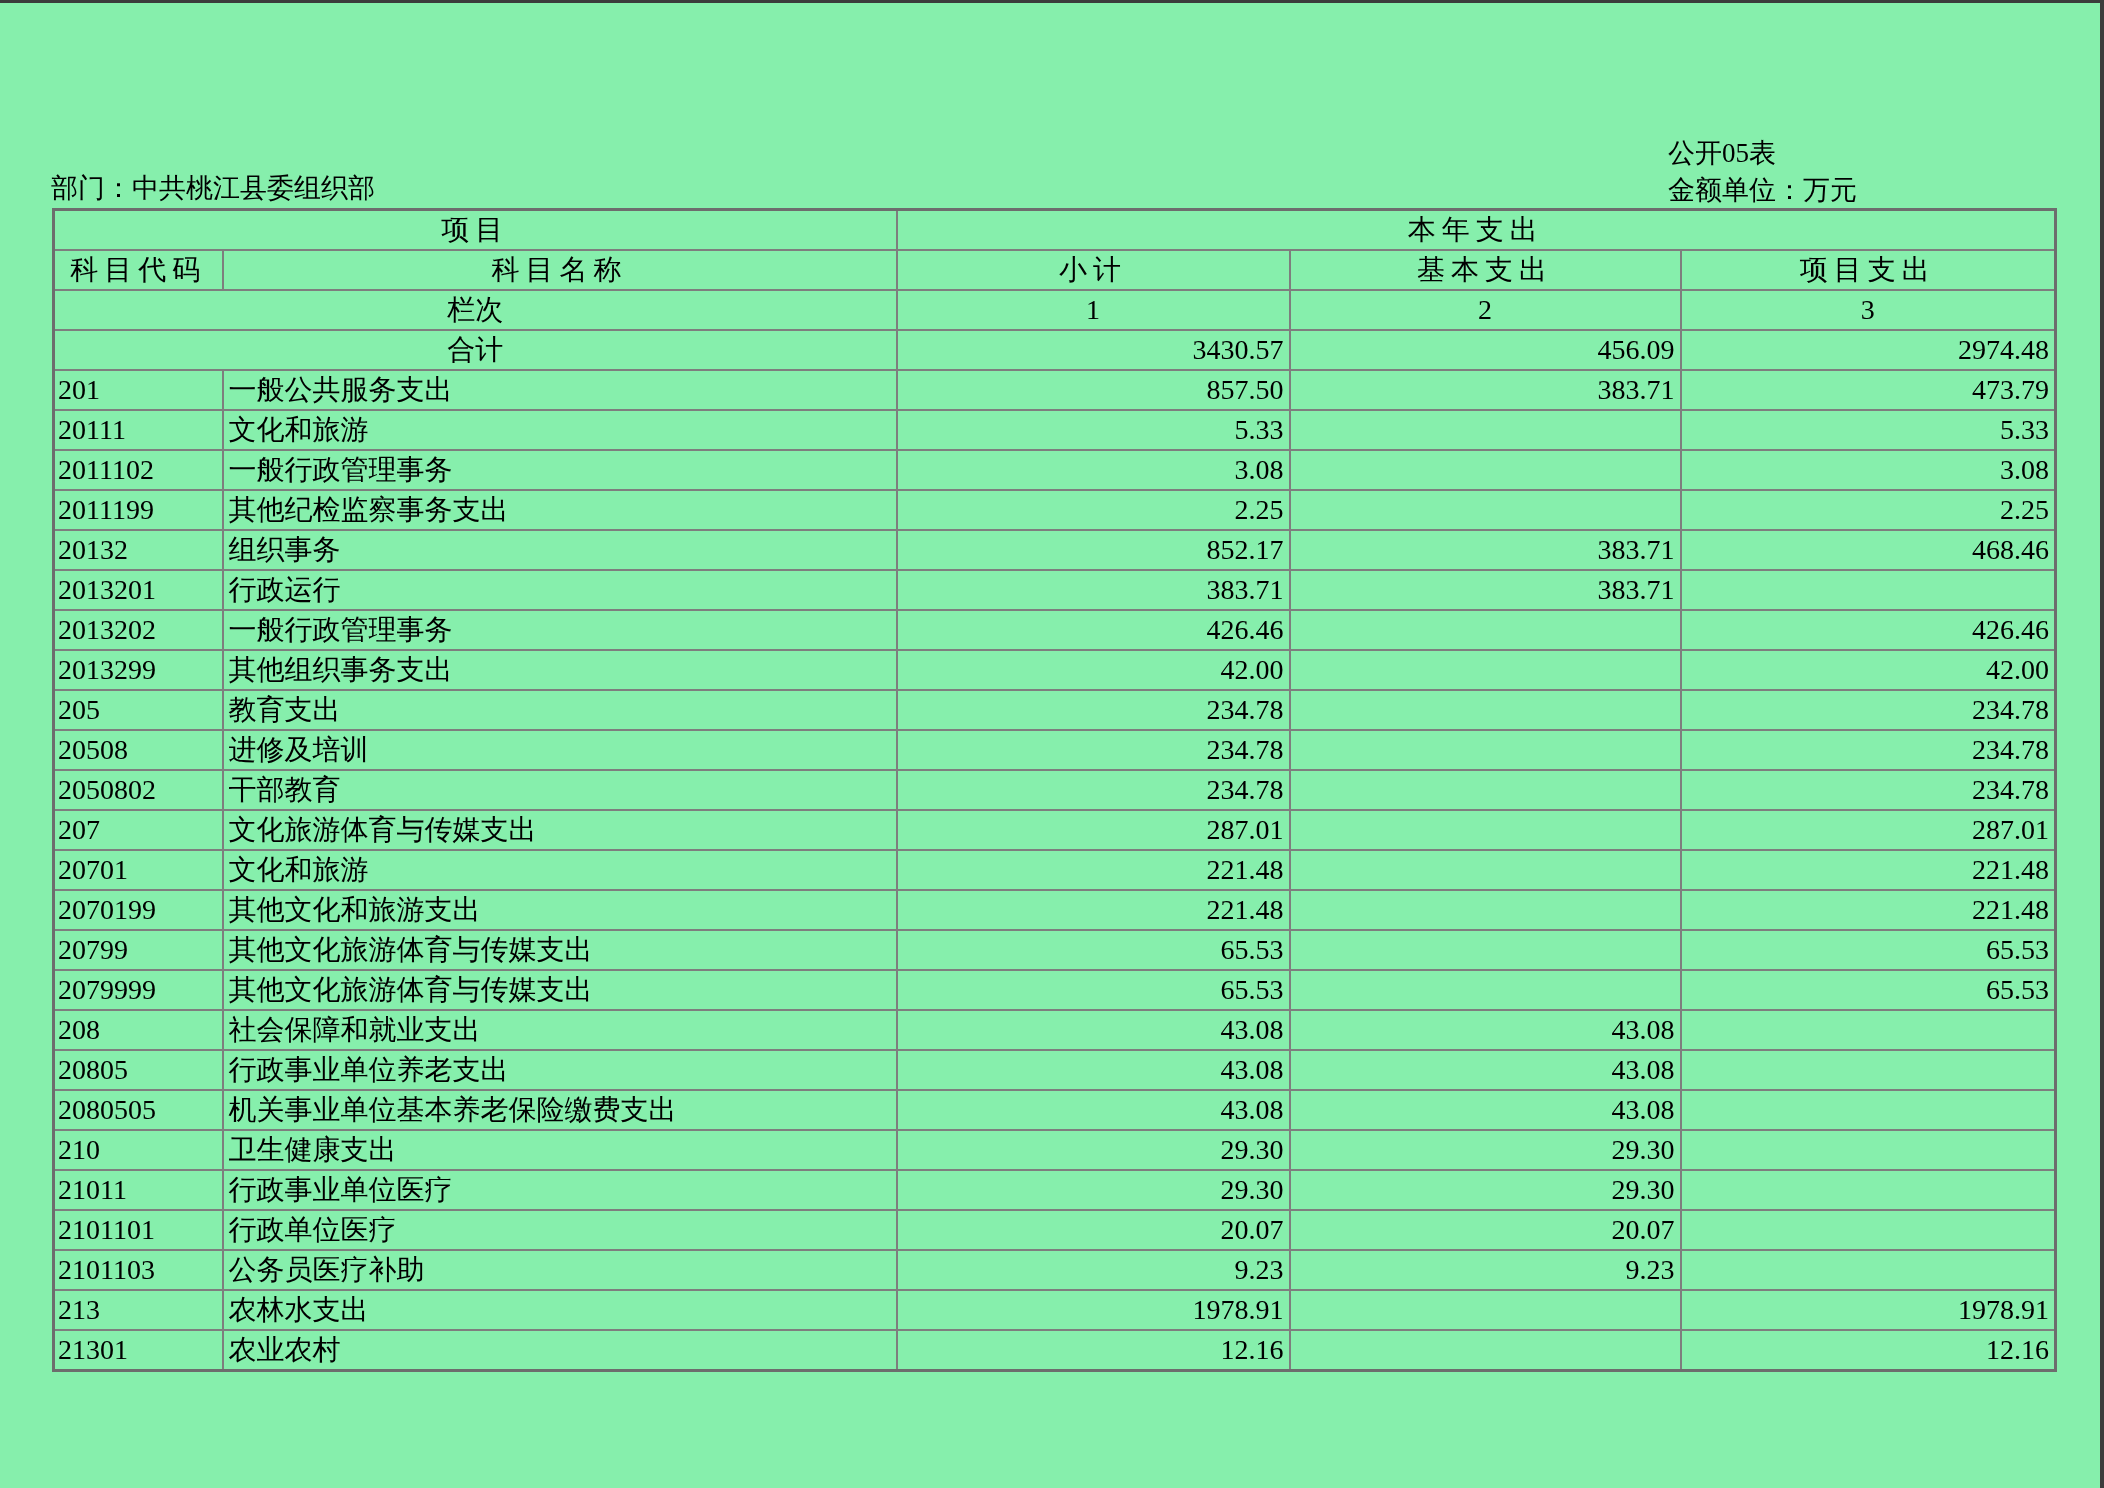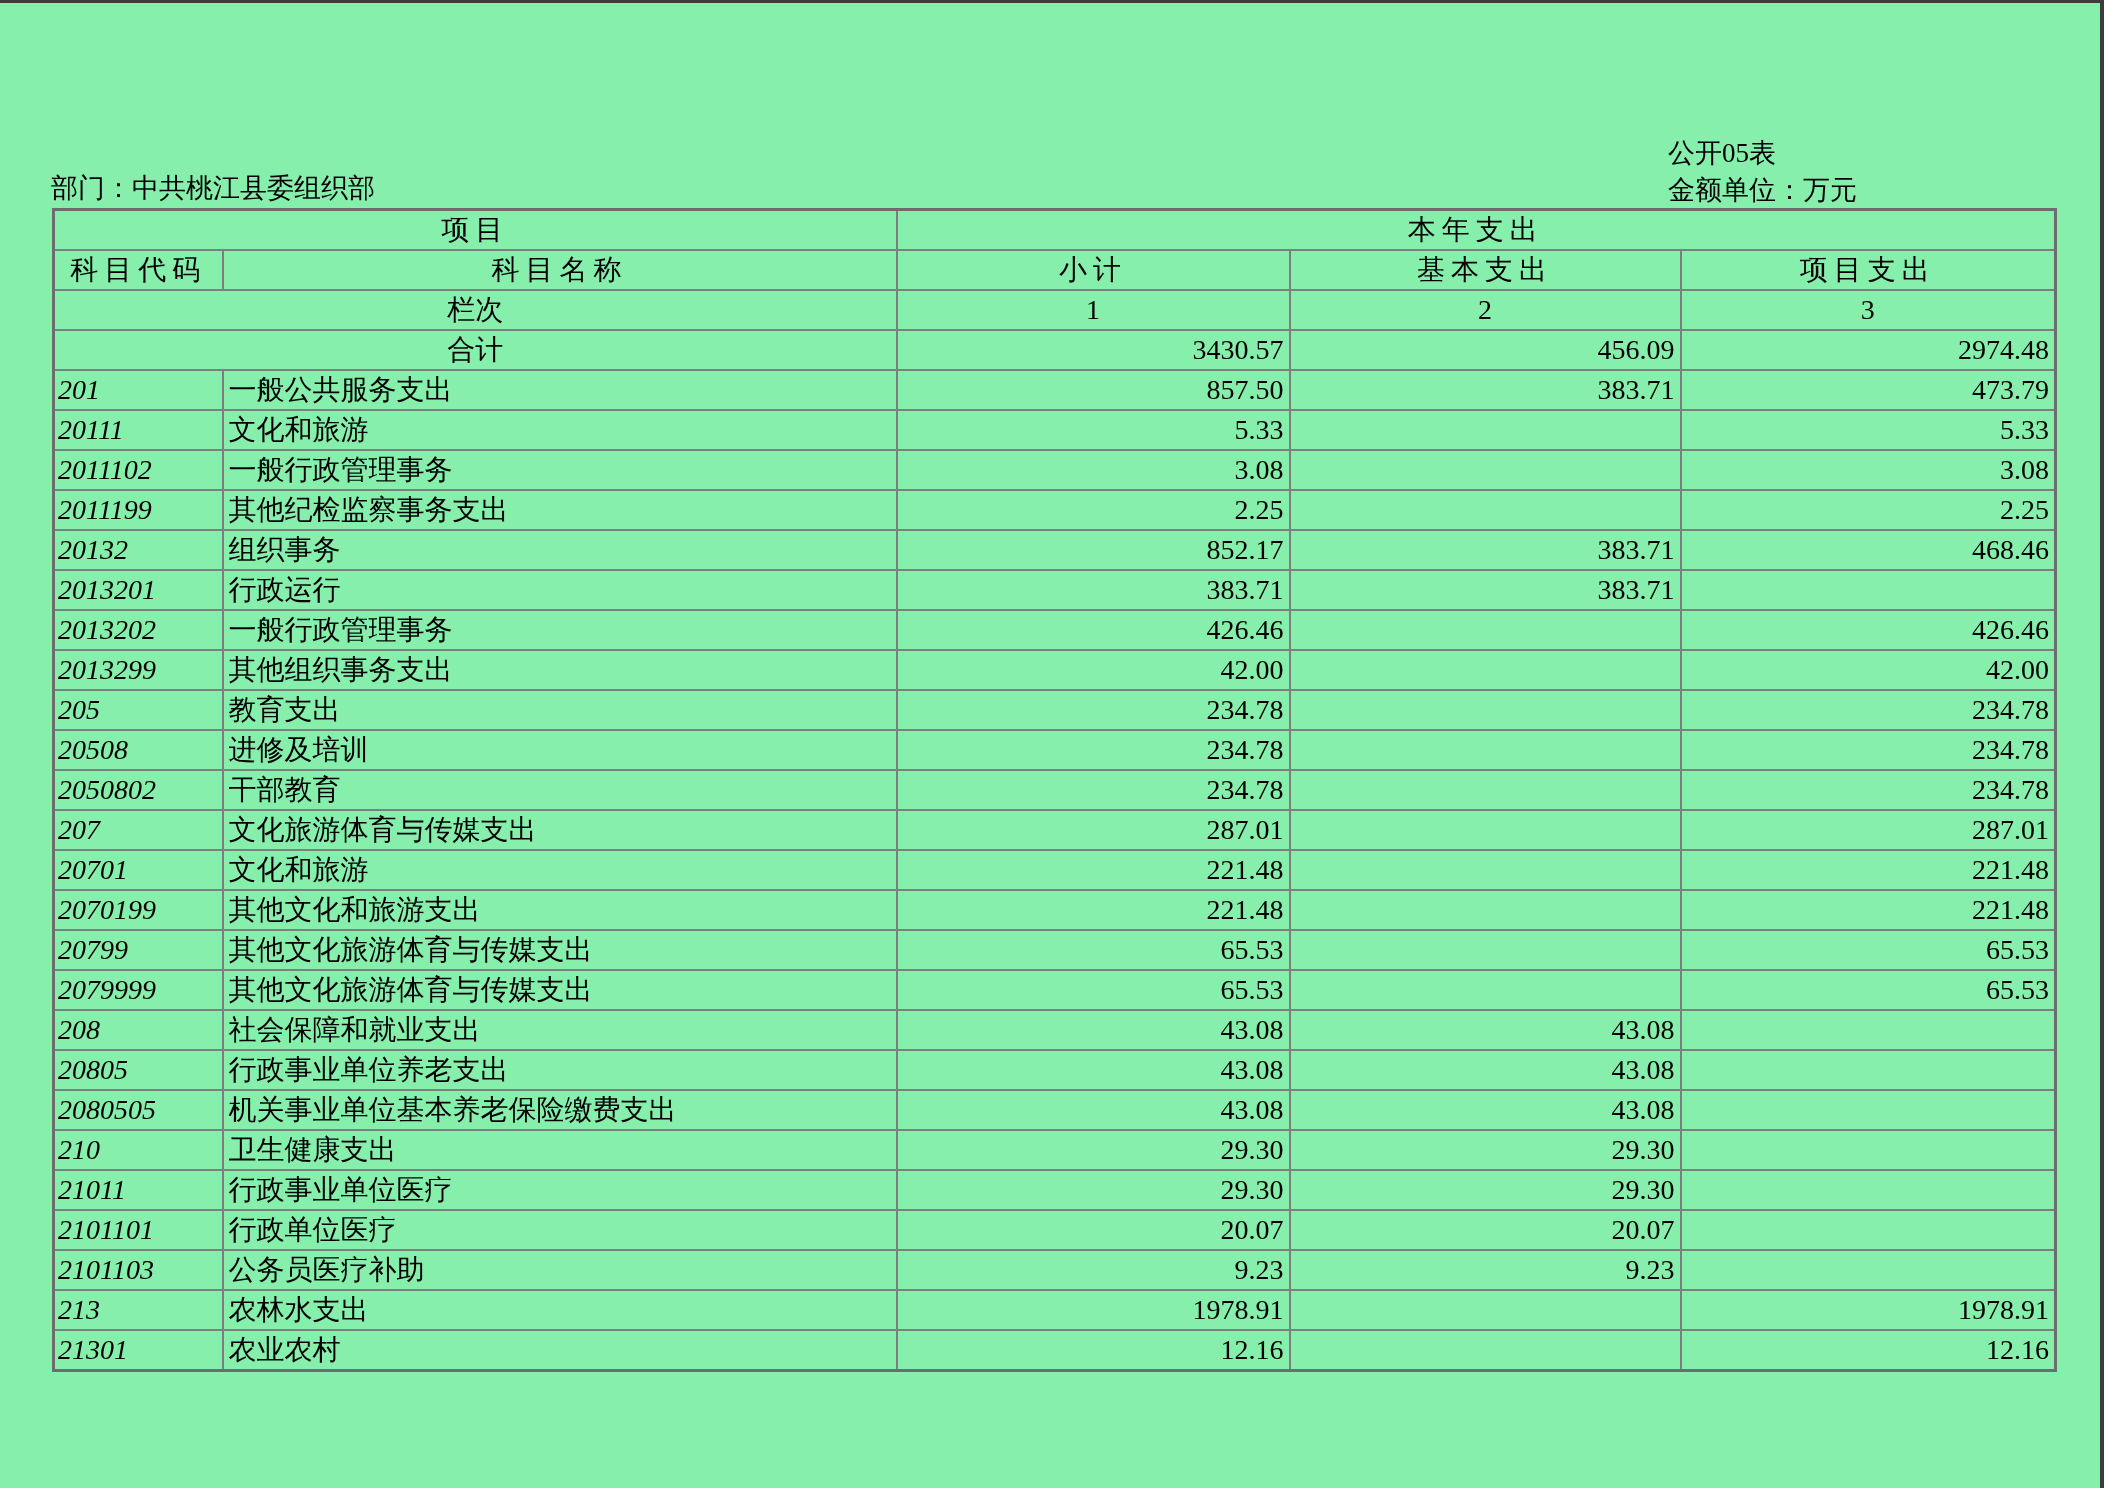--- a/index.html
+++ b/index.html
@@ -50,21 +50,21 @@
     overflow: hidden;
     white-space: nowrap;
   }
   .h1 { height: 36px; }
   .h2 { height: 40px; }
   .h3 { height: 33px; }
   .h4 { height: 39px; }
   tbody tr { height: 39px; }
   .c { text-align: center; margin-top: 20px; }
   .r { text-align: right; padding-right: 5px !important; }
-  .l-code { text-align: left; padding-left: 3px !important; font-style: italic; }
+  .l-code { text-align: left; padding-left: 3px !important; }
   .l-name { text-align: left; padding-left: 5px !important; }
   .b { font-weight: bold; border-radius: 16px; }
   .lsp { letter-spacing: 6px; }
 </style>
 </head>
 <body>
 
 <div class="page">
   <div class="edge-top"></div>
   <div class="edge-right"></div>

